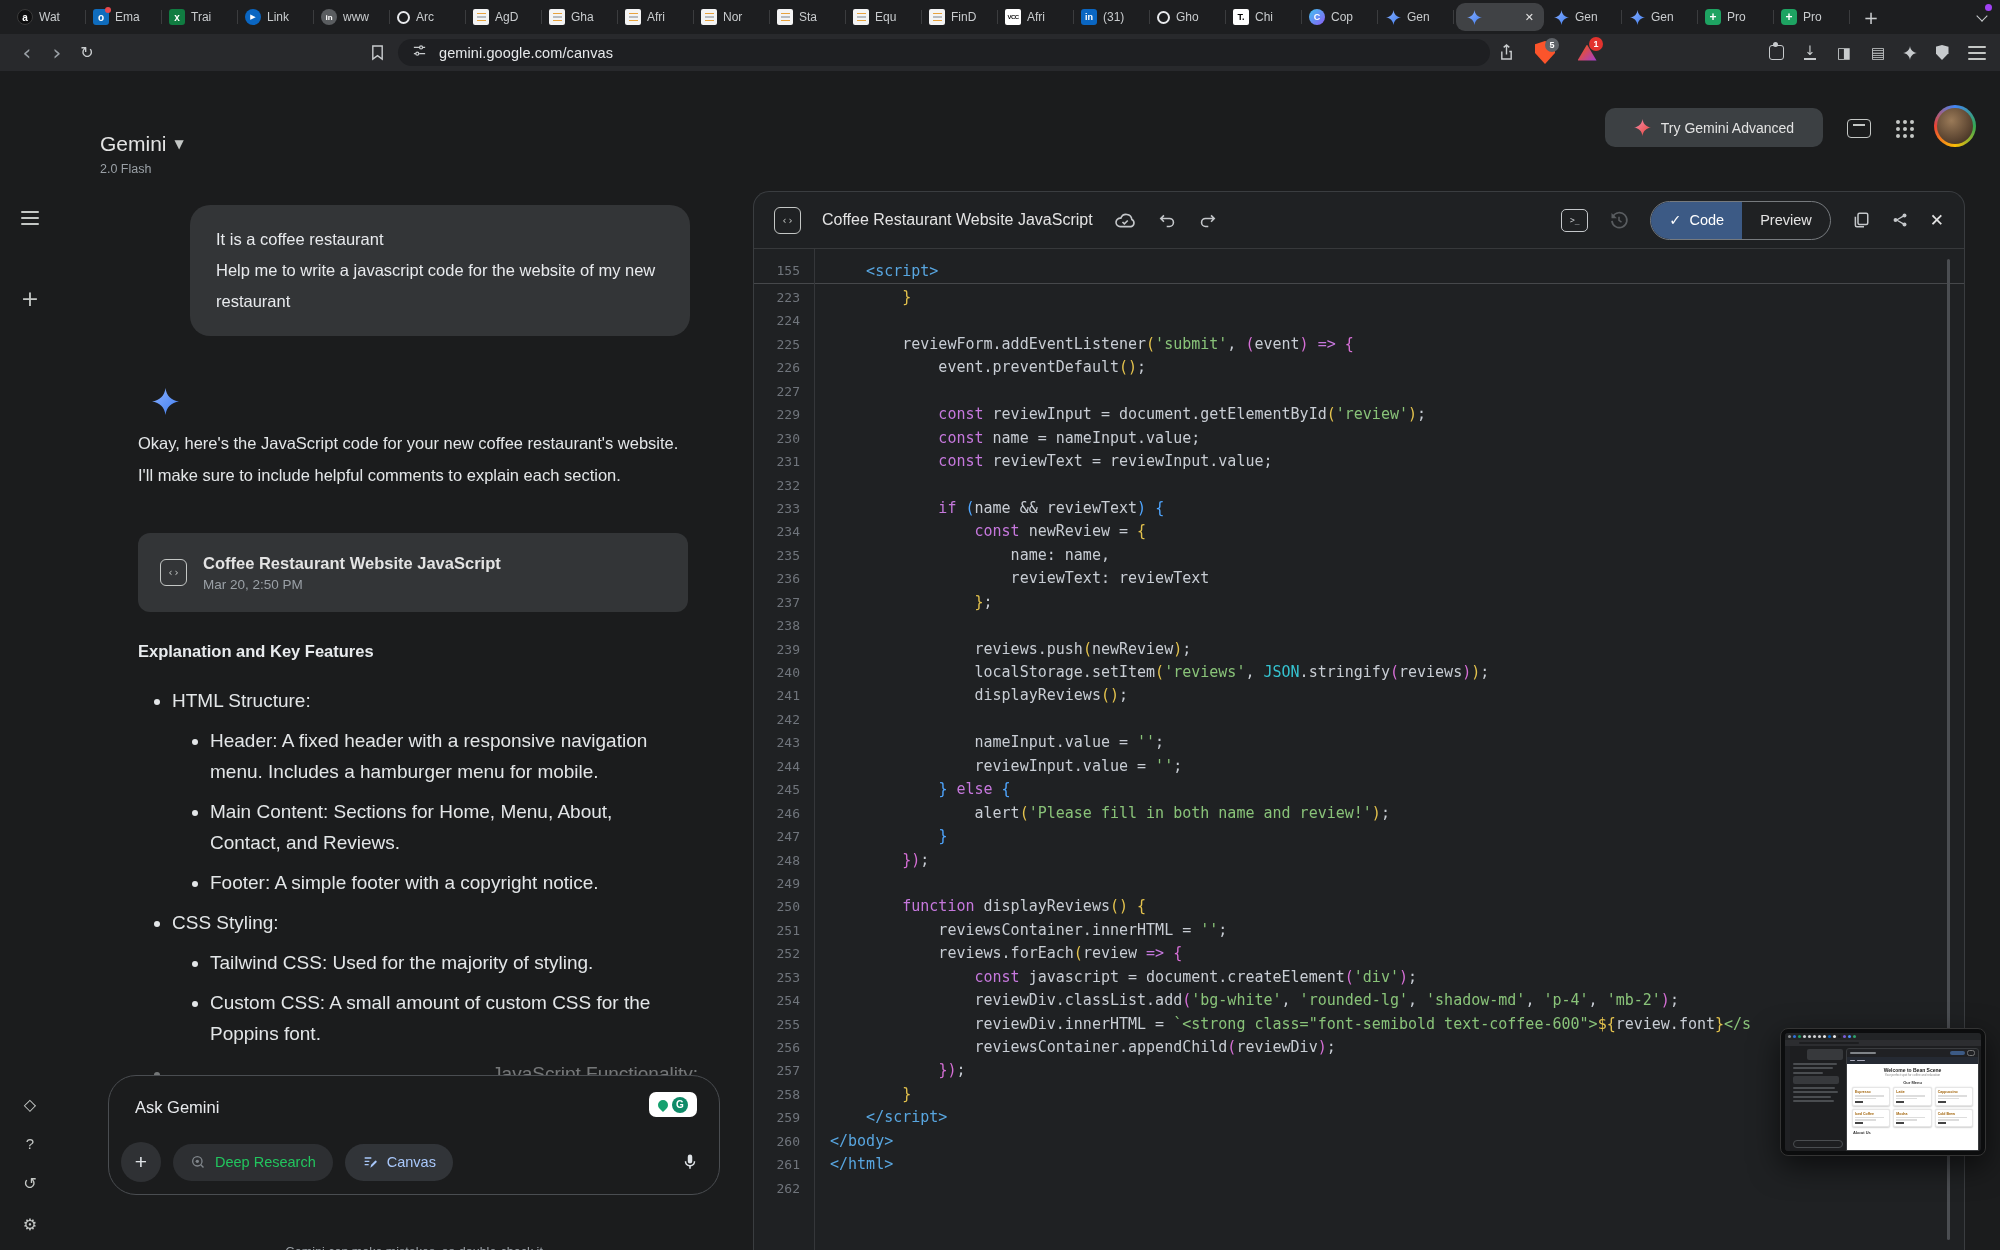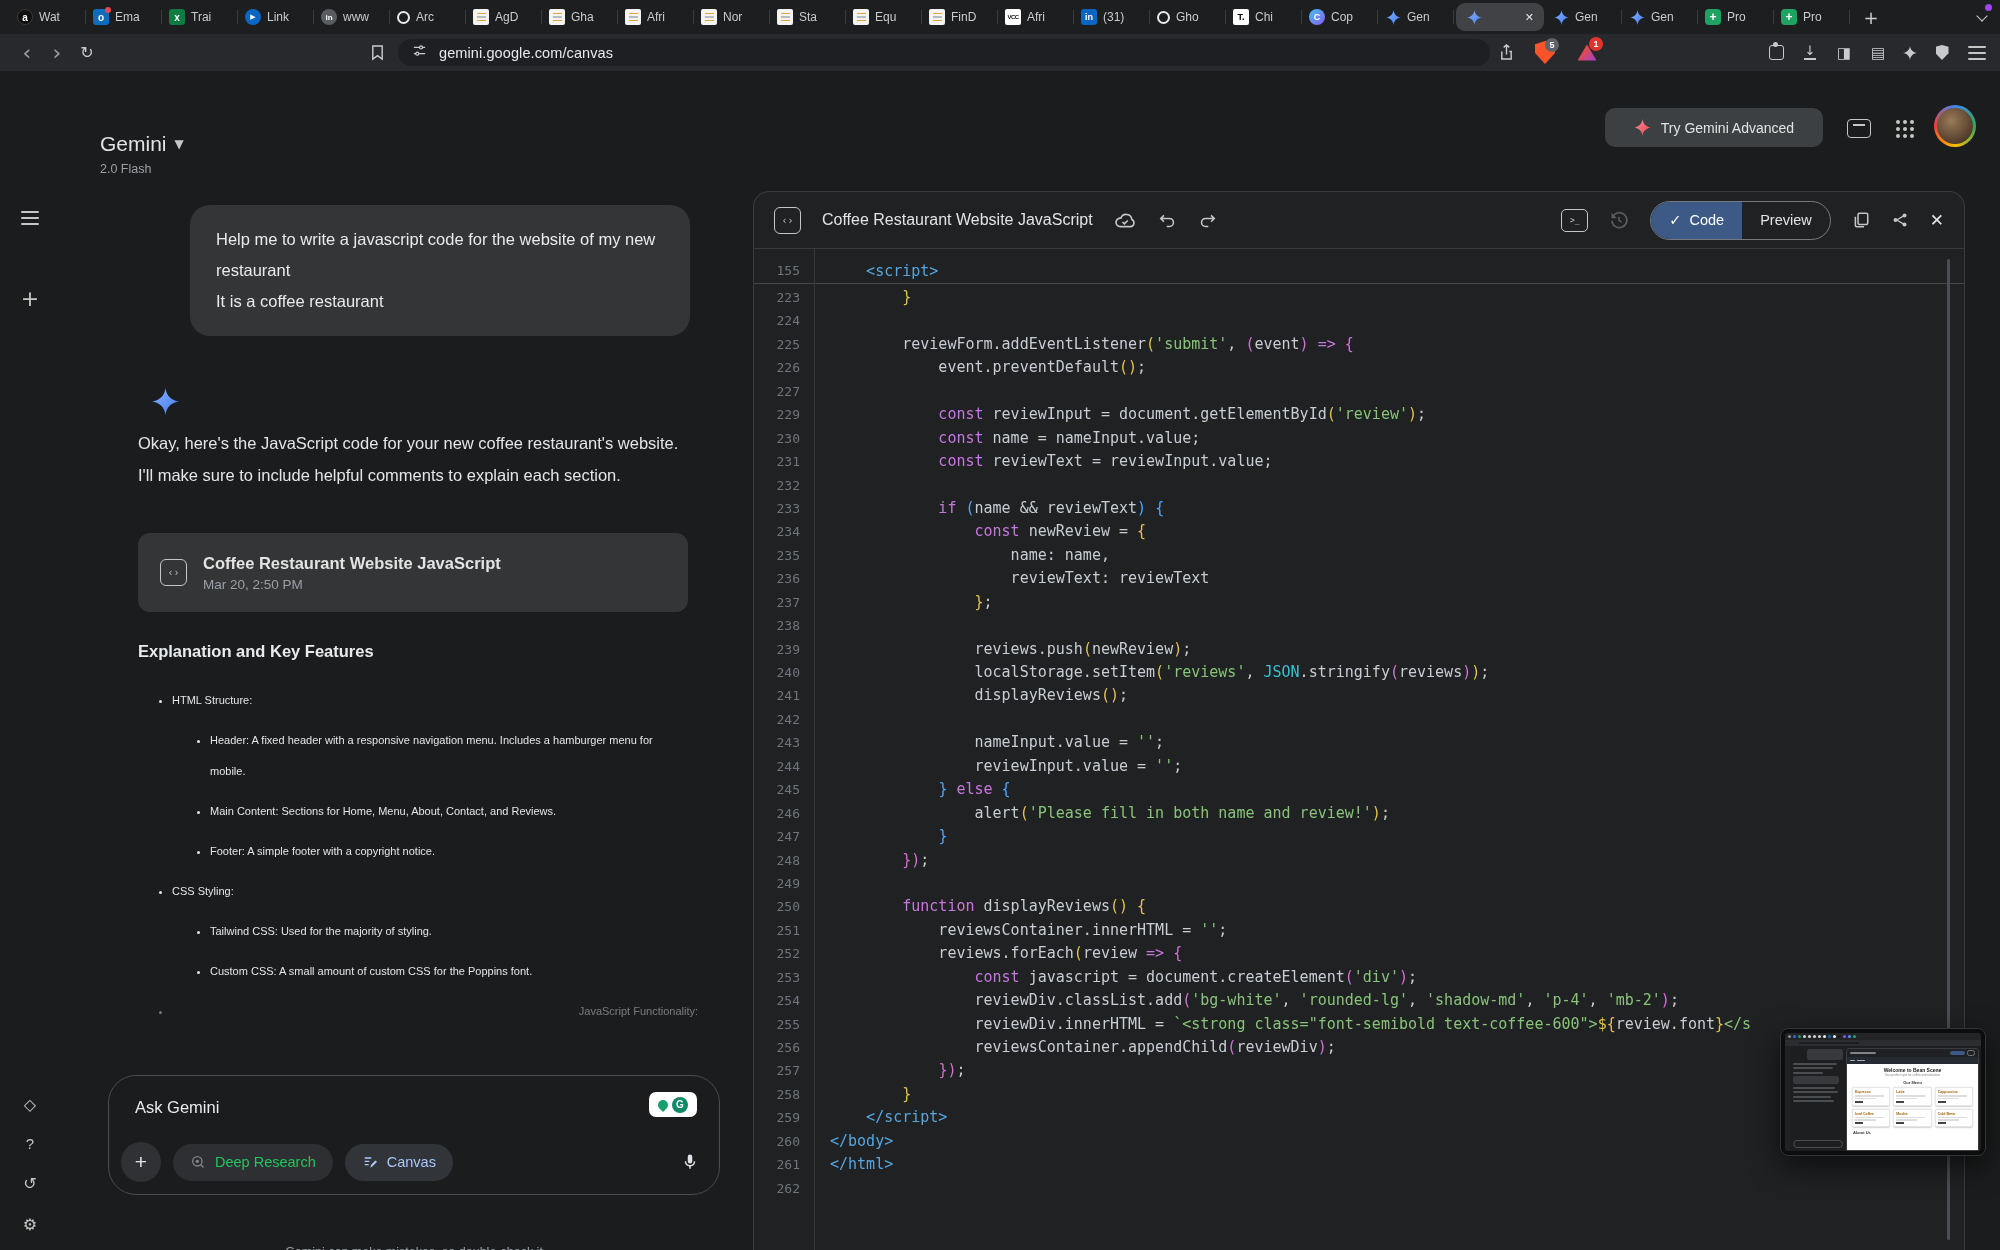--- a/index.html
+++ b/index.html
@@ -72,21 +72,21 @@
   
   .chatcol{position:absolute;left:138px;top:70px;width:560px;bottom:0;}
   .bubble{position:absolute;top:135px;right:8px;width:448px;background:#333537;border-radius:20px;padding:19px 26px;font-size:16.5px;line-height:31px;color:#e8eaed;}
   .spark{position:absolute;left:14px;top:318px;width:27px;height:27px;}
   .intro{position:absolute;left:0;top:358px;width:560px;font-size:16.5px;line-height:31.5px;color:#e3e6e8;}
   .artcard{position:absolute;left:0;top:463px;width:550px;height:79px;background:#333537;border-radius:12px;display:flex;align-items:center;gap:16px;padding:0 22px;box-sizing:border-box;cursor:pointer;}
   .chip{width:25px;height:25px;border:1.6px solid #c4c7c5;border-radius:6px;display:flex;align-items:center;justify-content:center;font-family:"DejaVu Sans Mono",monospace;font-size:10px;color:#c4c7c5;flex:none;}
   .arttitle{font-size:16.5px;font-weight:600;color:#e3e3e3;}
   .arttime{font-size:13.5px;color:#9aa0a6;margin-top:4px;}
   .exphead{position:absolute;left:0;top:572px;font-size:16.5px;font-weight:bold;color:#e8ebee;}
-  .bullets{position:absolute;left:0;top:606px;width:560px;font-size:11px;line-height:31px;color:#e3e6e8;}
+  .bullets{position:absolute;left:0;top:606px;width:560px;font-size:19px;line-height:31px;color:#e3e6e8;}
   .bullets ul{margin:0;padding-left:34px;list-style:disc;}
   .bullets li{margin:9px 0;}
   .bullets ul ul{padding-left:38px;}
   .bullets ul ul li{max-width:462px;}
   .faded{opacity:.45;text-align:right;}
   .bottomcover{position:absolute;left:61px;top:1075px;width:684px;height:175px;background:#1b1c1d;}
   .askbox{position:absolute;left:108px;top:1075px;width:612px;height:120px;border:1px solid #4a4d51;border-radius:28px;background:#1b1c1d;box-sizing:border-box;}
   .askph{position:absolute;left:26px;top:22px;font-size:16.5px;color:#e8eaed;}
   .gram{position:absolute;right:22px;top:16px;width:48px;height:25px;background:#fff;border-radius:7px;display:flex;align-items:center;justify-content:center;gap:4px;}
   .gram .pin{width:10px;height:10px;border-radius:50% 50% 50% 0;background:#15a06e;transform:rotate(-45deg);}
@@ -417,22 +417,22 @@
     </div>
   <div class="grid9">
       <i></i>
     </div>
   <div class="avatar">
       <i></i>
     </div>
 
   <div class="chatcol">
     <div class="bubble" id="userbubble">
+        <div>It is a coffee restaurant</div>
         <div>Help me to write a javascript code for the website of my new restaurant</div>
-        <div>It is a coffee restaurant</div>
       </div>
     <div class="spark">
       <svg width="27" height="27" viewBox="0 0 24 24">
           <path fill="url(#gspark)" d="M12 0c.8 6.8 5.2 11.2 12 12-6.8.8-11.2 5.2-12 12-.8-6.8-5.2-11.2-12-12C6.8 11.2 11.2 6.8 12 0z"></path>
         </svg>
     </div>
     <div class="intro">Okay, here's the JavaScript code for your new coffee restaurant's website. I'll make sure to include helpful comments to explain each section.</div>
     <div class="artcard">
       <span class="chip">‹›</span>
       <span>

